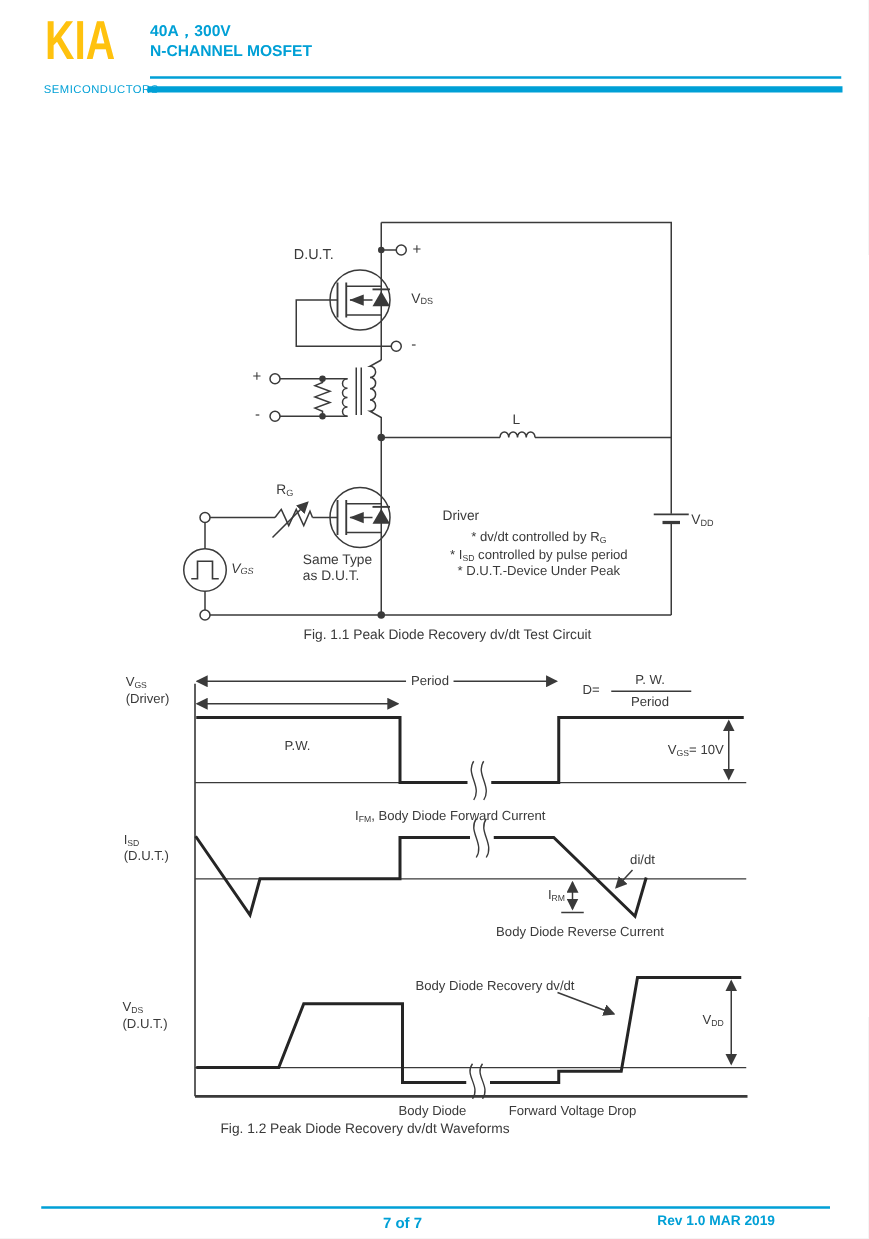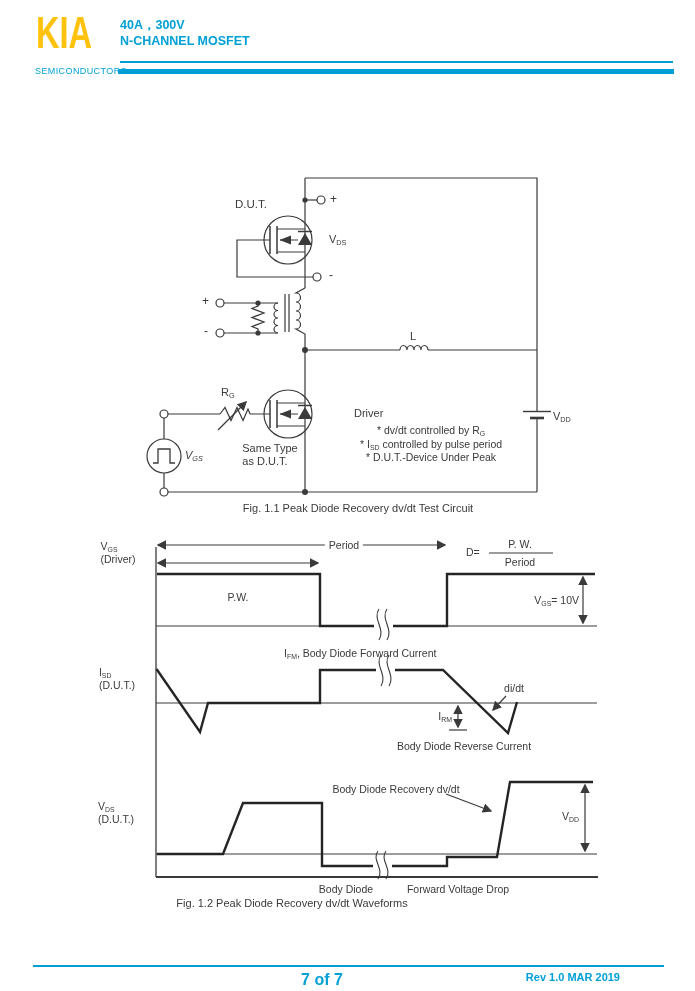--- a/index.html
+++ b/index.html
@@ -16,21 +16,21 @@
         color:var(--logo);transform:scaleX(0.74);transform-origin:left top;letter-spacing:0px;}
   .logo-sub{position:absolute;left:35px;top:66px;z-index:2;font-size:9px;letter-spacing:0.4px;
         color:var(--accent);}
   .rating{position:absolute;left:120px;top:17px;z-index:2;font-size:12.5px;font-weight:bold;color:var(--accent);}
   .devtype{position:absolute;left:120px;top:34px;z-index:2;font-size:12.5px;font-weight:bold;color:var(--accent);}
   .part{position:absolute;right:30px;top:23px;z-index:2;font-size:26px;color:var(--accent);}
   .rule-thin{position:absolute;left:120px;top:61px;width:553px;height:2px;background:var(--accent);z-index:2;}
   .rule-thick{position:absolute;left:118px;top:69px;width:556px;height:5px;background:var(--accent);z-index:2;}
   
   .f-line{position:absolute;left:33px;top:965px;width:631px;height:1.5px;background:var(--accent);z-index:2;}
-  .f-page{position:absolute;left:0;top:971px;width:644px;text-align:center;font-size:16px;font-weight:bold;
+  .f-page{position:absolute;left:0;top:971px;width:644px;text-align:center;font-size:12px;font-weight:bold;
         color:var(--accent);z-index:2;}
   .f-rev{position:absolute;right:75px;top:971px;font-size:11px;font-weight:bold;color:var(--accent);z-index:2;}
 </style>
 </head>
 <body>
 
 <div class="page">
 
   <div class="logo">KIA</div>
   <div class="logo-sub">SEMICONDUCTORS</div>

